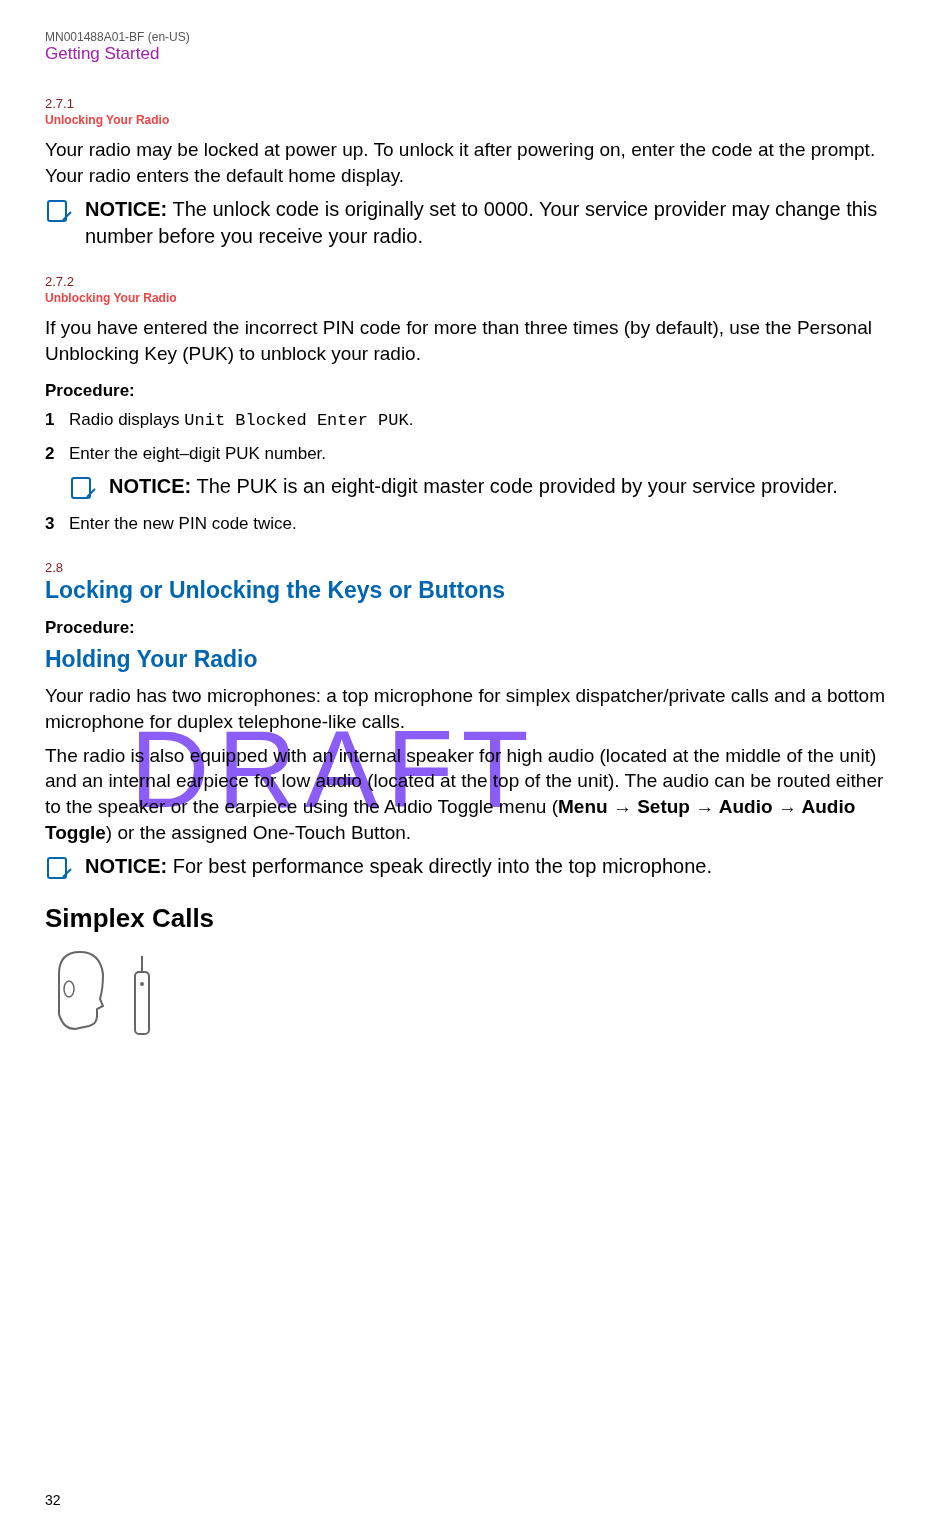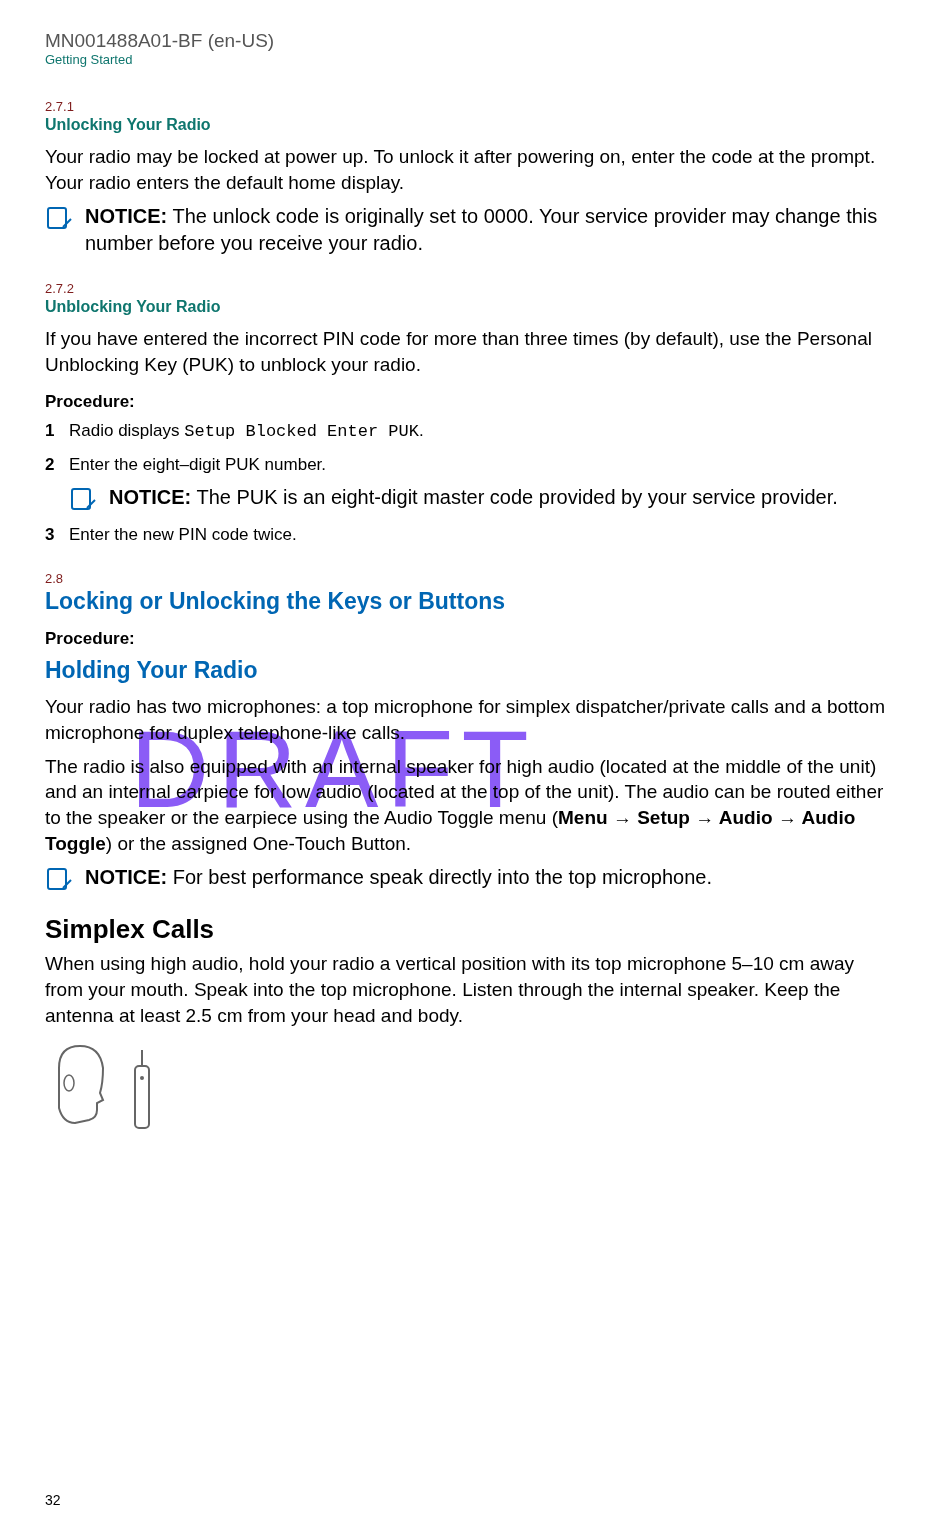--- a/index.html
+++ b/index.html
@@ -10,43 +10,43 @@
     body {
       font-family: Arial, Helvetica, sans-serif;
       width: 942px;
       height: 1528px;
       position: relative;
       background: white;
       padding: 30px 45px 20px 45px;
       color: #000;
     }
     .header-line1 {
-      font-size: 19px;
+      font-size: 12px;
       color: #555;
     }
     .header-line2 {
-      font-size: 13px;
-      color: #0f766e;
+      font-size: 17px;
+      color: #a21caf;
       margin-bottom: 32px;
     }
     .section-number {
       font-size: 13px;
       color: #7f1d1d;
       margin-top: 24px;
       margin-bottom: 2px;
     }
     .section-heading-h2 {
       font-size: 23px;
       color: #0066b3;
       font-weight: bold;
       margin-bottom: 10px;
     }
     .section-heading-h3 {
-      font-size: 16px;
-      color: #0f766e;
+      font-size: 12px;
+      color: #ef4444;
       font-weight: bold;
       margin-bottom: 10px;
     }
     .body-text {
       font-size: 19px;
       line-height: 1.35;
       margin-bottom: 8px;
     }
     .notice-block {
       display: flex;
@@ -151,21 +151,21 @@
     </div>
   </div>
 
   <div class="section-number">2.7.2</div>
   <div class="section-heading-h3">Unblocking Your Radio</div>
   <p class="body-text">If you have entered the incorrect PIN code for more than three times (by default), use the Personal Unblocking Key (PUK) to unblock your radio.</p>
   <div class="procedure-label">Procedure:</div>
   <ol class="procedure-list">
     <li>
       <span class="step-num">1</span>
-      <span>Radio displays </span><span class="mono">Setup Blocked Enter PUK</span><span>.</span>
+      <span>Radio displays </span><span class="mono">Unit Blocked Enter PUK</span><span>.</span>
     </li>
     <li>
       <span class="step-num">2</span>
       <span>Enter the eight–digit PUK number.</span>
       <div class="notice-block" style="margin-top:8px;">
         <svg class="notice-icon" viewBox="0 0 30 28">
           <rect x="3" y="3" width="18" height="20" rx="2" fill="none" stroke="#0066b3" stroke-width="2"></rect>
           <line x1="18" y1="22" x2="26" y2="14" stroke="#0066b3" stroke-width="2"></line>
         </svg>
         <div class="notice-text">
@@ -192,21 +192,20 @@
     <svg class="notice-icon" viewBox="0 0 30 28">
       <rect x="3" y="3" width="18" height="20" rx="2" fill="none" stroke="#0066b3" stroke-width="2"></rect>
       <line x1="18" y1="22" x2="26" y2="14" stroke="#0066b3" stroke-width="2"></line>
     </svg>
     <div class="notice-text">
       <span class="notice-label">NOTICE:</span><span> For best performance speak directly into the top microphone.</span>
     </div>
   </div>
 
   <div class="sub-heading">Simplex Calls</div>
-  <p class="body-text">When using high audio, hold your radio a vertical position with its top microphone 5–10 cm away from your mouth. Speak into the top microphone. Listen through the internal speaker. Keep the antenna at least 2.5 cm from your head and body.</p>
 
   <div class="illustration">
     <svg width="120" height="110" viewBox="0 0 120 110">
 
       <path d="M 35 8 Q 55 8 58 30 Q 58 45 55 55 L 58 62 L 52 65 L 52 72 Q 52 80 44 82 L 30 85 Q 18 85 14 70 L 14 30 Q 14 8 35 8 Z" fill="none" stroke="#666" stroke-width="2"></path>
 
       <ellipse cx="24" cy="45" rx="5" ry="8" fill="none" stroke="#666" stroke-width="1.5"></ellipse>
 
       <rect x="90" y="28" width="14" height="62" rx="4" fill="none" stroke="#666" stroke-width="2"></rect>
       <line x1="97" y1="28" x2="97" y2="12" stroke="#666" stroke-width="2"></line>

